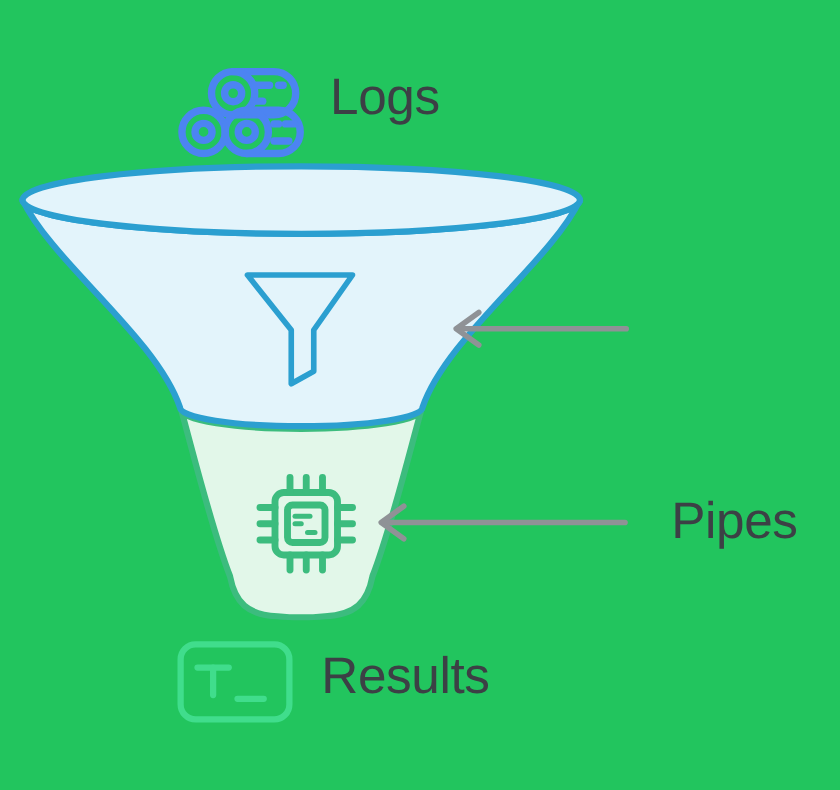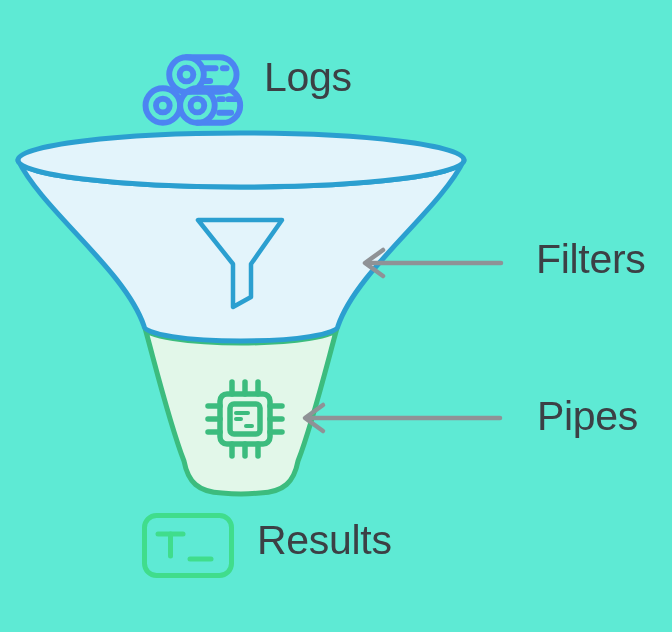--- a/index.html
+++ b/index.html
@@ -4,21 +4,21 @@
 <style>
   html, body {
     margin: 0;
     padding: 0;
     background: #ffffff;
   }
   .canvas {
     position: relative;
     width: 672px;
     height: 632px;
-    background: #5eead4;
+    background: #22c55e;
     overflow: hidden;
     font-family: "Liberation Sans", sans-serif;
   }
   .diagram-svg {
     position: absolute;
     left: 0;
     top: 0;
   }
   .node-label {
     position: absolute;
@@ -119,18 +119,17 @@
     </g>
 
     <g fill="none" stroke="#8f9296" stroke-width="4.5" stroke-linecap="round">
       <path d="M 308 418 H 500"></path>
       <path d="M 323 405 L 305 418 L 323 431" stroke-linejoin="round"></path>
     </g>
   </svg>
 
   <div class="node-label label-logs">Logs</div>
 
-  <div class="node-label label-filters">Filters</div>
 
   <div class="node-label label-results">Results</div>
 
   <div class="node-label label-pipes">Pipes</div>
 </div>
 
 </body></html>

